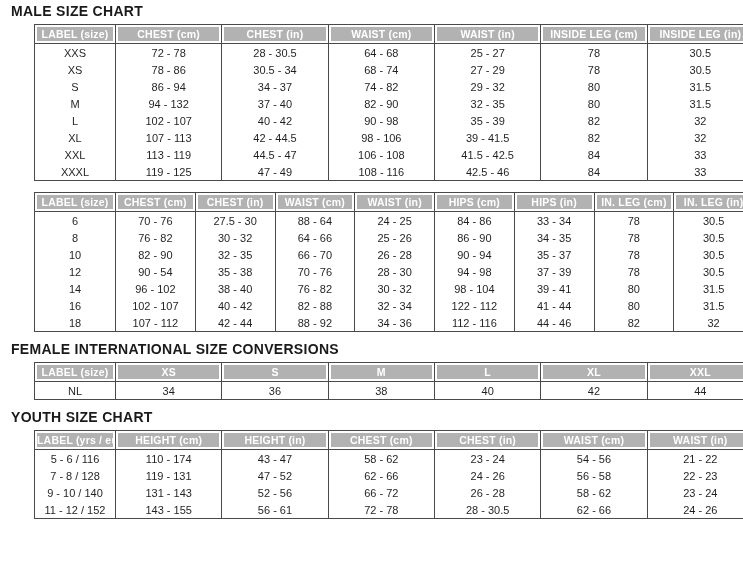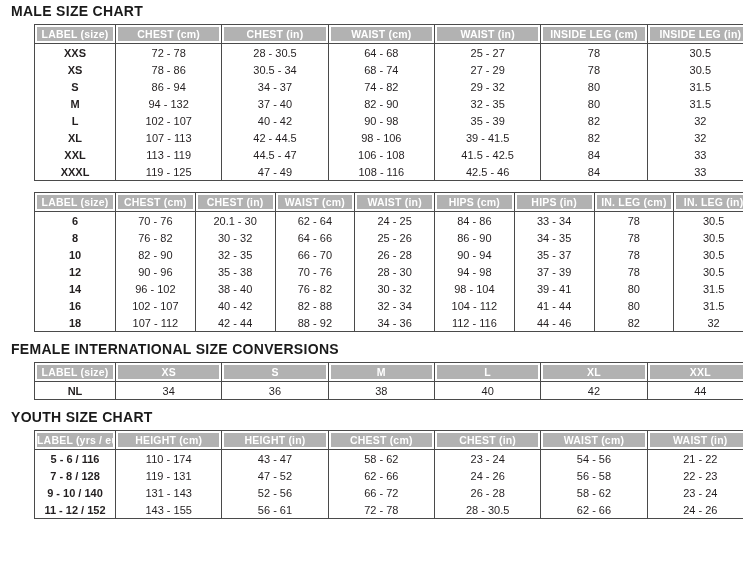--- a/index.html
+++ b/index.html
@@ -56,21 +56,21 @@
     box-shadow: inset 0 0 0 2px #ffffff;
   }
   table.size-table td {
     color: var(--body-text);
     font-size: 11px;
     height: 17px;
     border-left: 1px solid var(--border);
   }
   table.size-table th:first-child,
   table.size-table td:first-child { border-left: none; width: 80px; }
-  table.size-table td:first-child { font-weight: bold; }
+  table.size-table td:first-child { font-weight: normal; }
 </style>
 </head>
 <body>
 
 <section>
   <h2 class="section-title">MALE SIZE CHART</h2>
   <table class="size-table">
       <thead>
         <tr>
           <th>LABEL (size)</th>
@@ -171,22 +171,22 @@
           <th>HIPS (cm)</th>
           <th>HIPS (in)</th>
           <th>IN. LEG (cm)</th>
           <th>IN. LEG (in)</th>
         </tr>
       </thead>
       <tbody>
         <tr>
           <td>6</td>
           <td>70 - 76</td>
-          <td>20.1 - 30</td>
-          <td>62 - 64</td>
+          <td>27.5 - 30</td>
+          <td>88 - 64</td>
           <td>24 - 25</td>
           <td>84 - 86</td>
           <td>33 - 34</td>
           <td>78</td>
           <td>30.5</td>
         </tr>
         <tr>
           <td>8</td>
           <td>76 - 82</td>
           <td>30 - 32</td>
@@ -203,21 +203,21 @@
           <td>32 - 35</td>
           <td>66 - 70</td>
           <td>26 - 28</td>
           <td>90 - 94</td>
           <td>35 - 37</td>
           <td>78</td>
           <td>30.5</td>
         </tr>
         <tr>
           <td>12</td>
-          <td>90 - 96</td>
+          <td>90 - 54</td>
           <td>35 - 38</td>
           <td>70 - 76</td>
           <td>28 - 30</td>
           <td>94 - 98</td>
           <td>37 - 39</td>
           <td>78</td>
           <td>30.5</td>
         </tr>
         <tr>
           <td>14</td>
@@ -229,21 +229,21 @@
           <td>39 - 41</td>
           <td>80</td>
           <td>31.5</td>
         </tr>
         <tr>
           <td>16</td>
           <td>102 - 107</td>
           <td>40 - 42</td>
           <td>82 - 88</td>
           <td>32 - 34</td>
-          <td>104 - 112</td>
+          <td>122 - 112</td>
           <td>41 - 44</td>
           <td>80</td>
           <td>31.5</td>
         </tr>
         <tr>
           <td>18</td>
           <td>107 - 112</td>
           <td>42 - 44</td>
           <td>88 - 92</td>
           <td>34 - 36</td>

